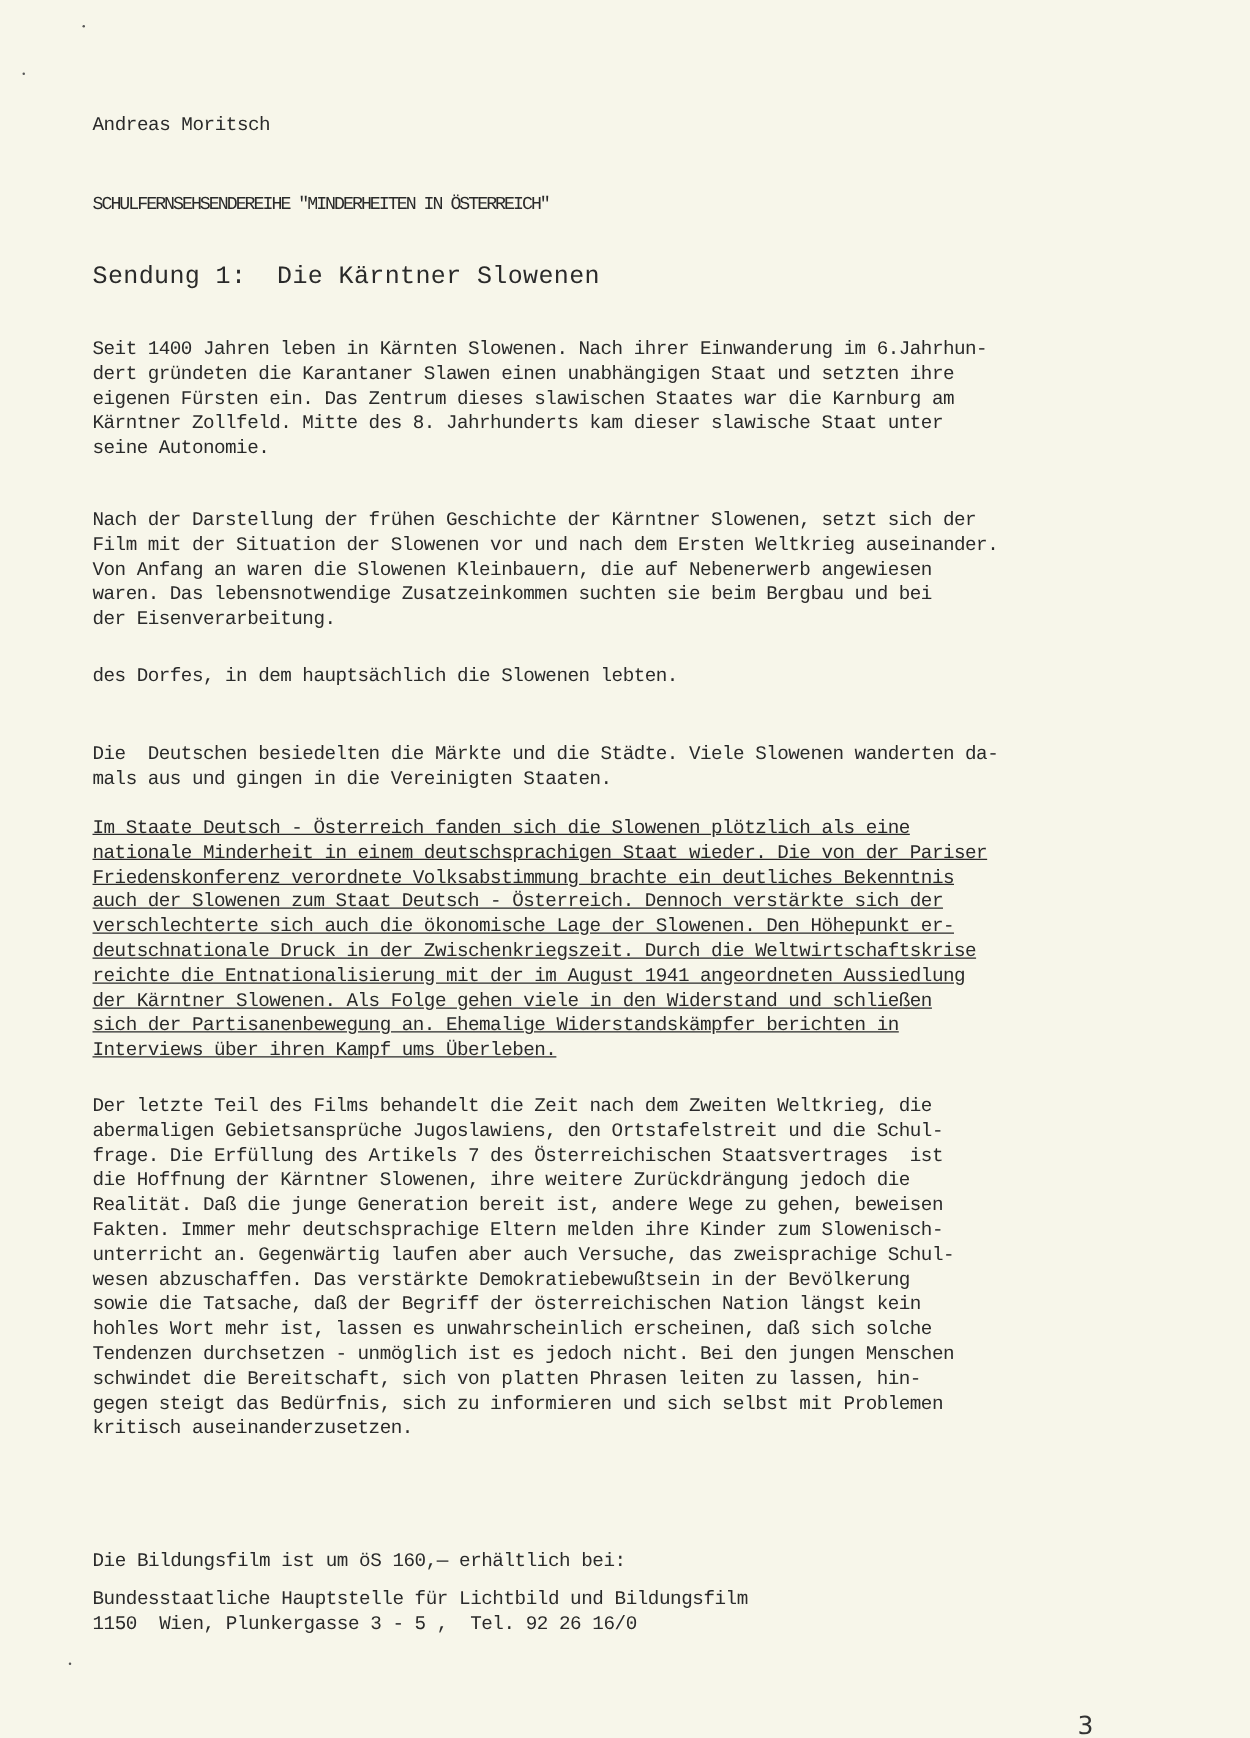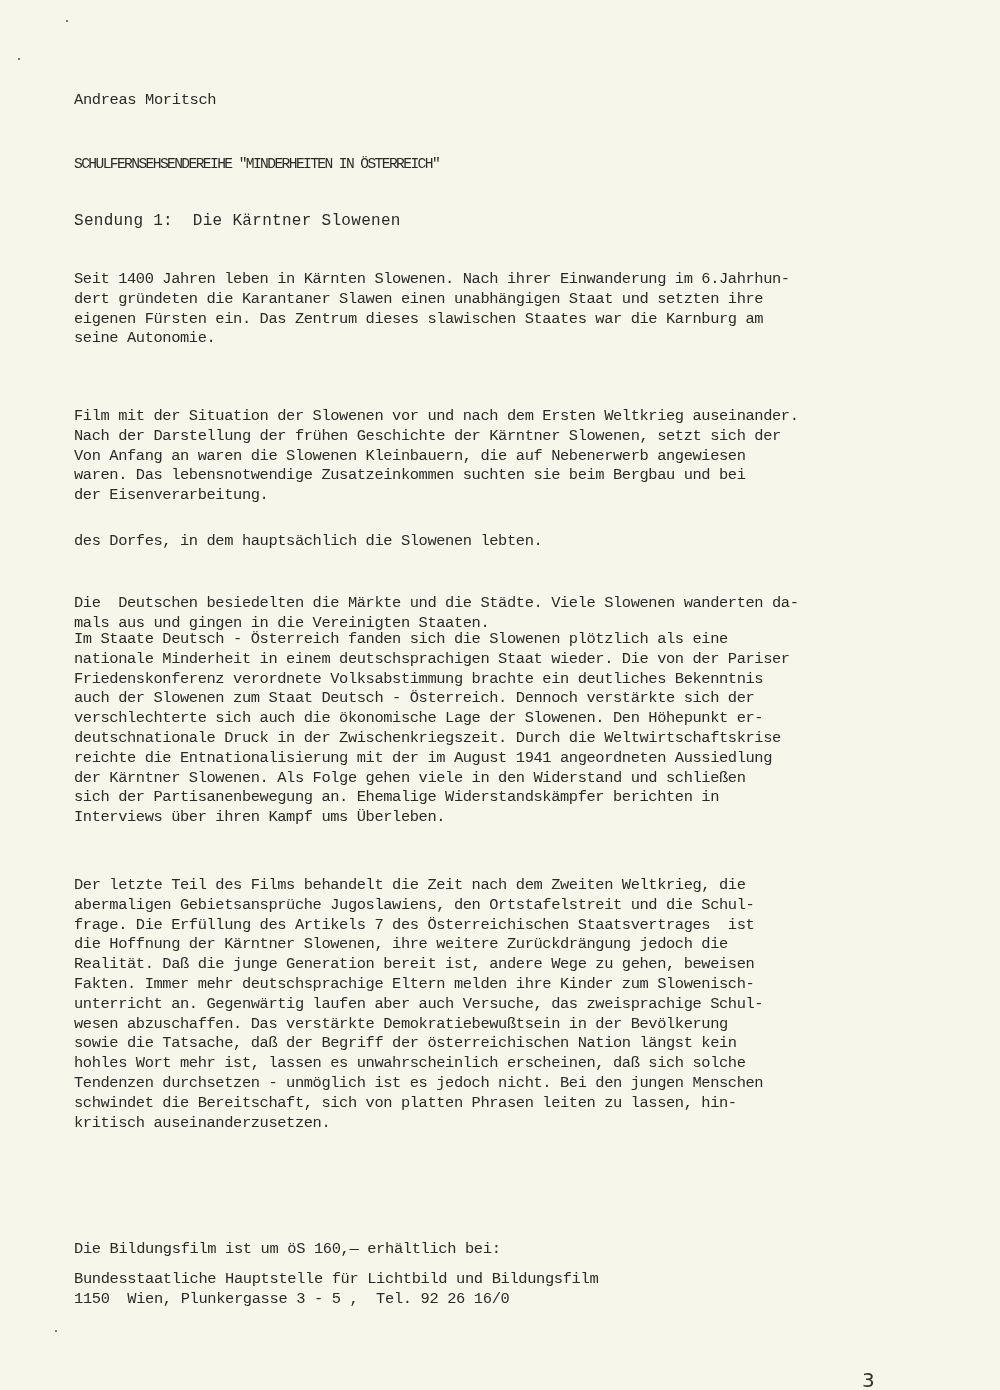--- a/index.html
+++ b/index.html
@@ -29,47 +29,48 @@
 </style>
 </head>
 <body>
 
 <div>
 
   <div class="line-text" style="top:91px;">Andreas Moritsch</div>
 
   <div class="line-text" style="top:155px; letter-spacing:-1.6px; font-size:14.6px;">SCHULFERNSEHSENDEREIHE "MINDERHEITEN IN ÖSTERREICH"</div>
 
-  <div class="line-text" style="top:212px; font-size:16px; letter-spacing:0.3px;">Sendung 1:  Die Kärntner Slowenen</div>
+  <div class="line-text" style="top:212px; font-size:20px; letter-spacing:0.3px;">Sendung 1:  Die Kärntner Slowenen</div>
 
   <div class="para" style="top:270px;">
     <span class="ln">Seit 1400 Jahren leben in Kärnten Slowenen. Nach ihrer Einwanderung im 6.Jahrhun-</span>
     <span class="ln">dert gründeten die Karantaner Slawen einen unabhängigen Staat und setzten ihre</span>
     <span class="ln">eigenen Fürsten ein. Das Zentrum dieses slawischen Staates war die Karnburg am</span>
+    <span class="ln">Kärntner Zollfeld. Mitte des 8. Jahrhunderts kam dieser slawische Staat unter</span>
     <span class="ln">seine Autonomie.</span>
   </div>
 
   <div class="para" style="top:407px;">
+    <span class="ln">Nach der Darstellung der frühen Geschichte der Kärntner Slowenen, setzt sich der</span>
     <span class="ln">Film mit der Situation der Slowenen vor und nach dem Ersten Weltkrieg auseinander.</span>
-    <span class="ln">Nach der Darstellung der frühen Geschichte der Kärntner Slowenen, setzt sich der</span>
     <span class="ln">Von Anfang an waren die Slowenen Kleinbauern, die auf Nebenerwerb angewiesen</span>
     <span class="ln">waren. Das lebensnotwendige Zusatzeinkommen suchten sie beim Bergbau und bei</span>
     <span class="ln">der Eisenverarbeitung.</span>
   </div>
 
   <div class="para" style="top:532px;">
     <span class="ln">des Dorfes, in dem hauptsächlich die Slowenen lebten.</span>
   </div>
 
   <div class="para" style="top:594px;">
     <span class="ln">Die  Deutschen besiedelten die Märkte und die Städte. Viele Slowenen wanderten da-</span>
     <span class="ln">mals aus und gingen in die Vereinigten Staaten.</span>
   </div>
 
-  <div class="para" style="top:630px;">
+  <div class="para" style="top:653px;text-decoration:underline;">
     <span class="ln">Im Staate Deutsch - Österreich fanden sich die Slowenen plötzlich als eine</span>
     <span class="ln">nationale Minderheit in einem deutschsprachigen Staat wieder. Die von der Pariser</span>
     <span class="ln">Friedenskonferenz verordnete Volksabstimmung brachte ein deutliches Bekenntnis</span>
     <span class="ln">auch der Slowenen zum Staat Deutsch - Österreich. Dennoch verstärkte sich der</span>
     <span class="ln">verschlechterte sich auch die ökonomische Lage der Slowenen. Den Höhepunkt er-</span>
     <span class="ln">deutschnationale Druck in der Zwischenkriegszeit. Durch die Weltwirtschaftskrise</span>
     <span class="ln">reichte die Entnationalisierung mit der im August 1941 angeordneten Aussiedlung</span>
     <span class="ln">der Kärntner Slowenen. Als Folge gehen viele in den Widerstand und schließen</span>
     <span class="ln">sich der Partisanenbewegung an. Ehemalige Widerstandskämpfer berichten in</span>
     <span class="ln">Interviews über ihren Kampf ums Überleben.</span>
@@ -81,20 +82,21 @@
     <span class="ln">frage. Die Erfüllung des Artikels 7 des Österreichischen Staatsvertrages  ist</span>
     <span class="ln">die Hoffnung der Kärntner Slowenen, ihre weitere Zurückdrängung jedoch die</span>
     <span class="ln">Realität. Daß die junge Generation bereit ist, andere Wege zu gehen, beweisen</span>
     <span class="ln">Fakten. Immer mehr deutschsprachige Eltern melden ihre Kinder zum Slowenisch-</span>
     <span class="ln">unterricht an. Gegenwärtig laufen aber auch Versuche, das zweisprachige Schul-</span>
     <span class="ln">wesen abzuschaffen. Das verstärkte Demokratiebewußtsein in der Bevölkerung</span>
     <span class="ln">sowie die Tatsache, daß der Begriff der österreichischen Nation längst kein</span>
     <span class="ln">hohles Wort mehr ist, lassen es unwahrscheinlich erscheinen, daß sich solche</span>
     <span class="ln">Tendenzen durchsetzen - unmöglich ist es jedoch nicht. Bei den jungen Menschen</span>
     <span class="ln">schwindet die Bereitschaft, sich von platten Phrasen leiten zu lassen, hin-</span>
+    <span class="ln">gegen steigt das Bedürfnis, sich zu informieren und sich selbst mit Problemen</span>
     <span class="ln">kritisch auseinanderzusetzen.</span>
   </div>
 
   <div class="line-text" style="top:1240px;">Die Bildungsfilm ist um öS 160,— erhältlich bei:</div>
   <div class="line-text" style="top:1270px;">Bundesstaatliche Hauptstelle für Lichtbild und Bildungsfilm</div>
   <div class="line-text" style="top:1290px;">1150  Wien, Plunkergasse 3 - 5 ,  Tel. 92 26 16/0</div>
 
   <div class="page-num">3</div>
 
   <span class="speck" style="left:66px; top:20px;"></span>

